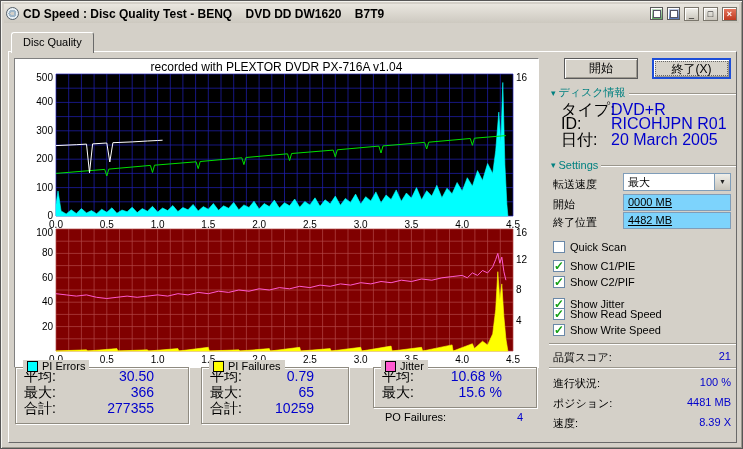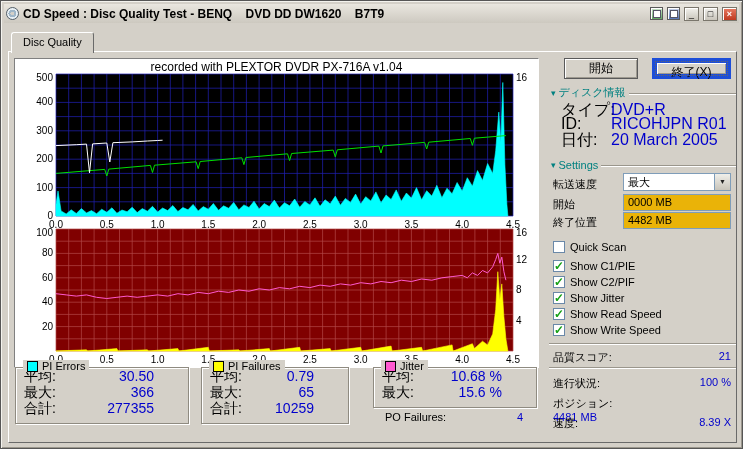--- a/index.html
+++ b/index.html
@@ -43,30 +43,30 @@
   .gbox .gtitle{position:absolute;top:-8px;left:7px;background:#d4d0c8;padding:0 4px;display:flex;align-items:center;gap:4px;font-size:11px;}
   .swatch{width:11px;height:11px;border:1px solid #000;display:inline-block;}
   .grow{display:flex;justify-content:space-between;font-size:14px;padding:0 34px 0 8px;height:16px;line-height:16px;}
   .grow:first-of-type{margin-top:6px;}
   .bval{color:#0000cc;}
   .po-row{position:absolute;left:384px;top:410px;width:138px;display:flex;justify-content:space-between;font-size:11px;z-index:4;}
   
   .btn{position:absolute;height:21px;background:#d6d2c9;border:1px solid #5a5a5a;
     box-shadow:inset 1px 1px 0 #fff, inset -1px -1px 0 #9e9a90;
     font-size:12px;text-align:center;line-height:19px;cursor:pointer;z-index:4;}
-  .btn.default{border:5px solid #1d4ed8;outline:1px dotted #666;outline-offset:-4px;}
+  .btn.default{border:2px solid #1d4ed8;outline:1px dotted #666;outline-offset:-4px;}
   .shead{position:absolute;left:550px;width:185px;display:flex;align-items:center;gap:3px;
     color:#008080;font-size:11px;z-index:4;}
   .shead .hline{flex:1;height:2px;border-top:1px solid #9a968c;border-bottom:1px solid #fff;margin-top:2px;}
   .sarrow{font-size:9px;color:#008080;}
   .irow{position:absolute;left:560px;width:175px;font-size:16px;z-index:4;white-space:nowrap;}
   .irow .lbl{display:inline-block;width:50px;}
   .irow .val{color:#0000cc;}
   .srow-label{position:absolute;left:552px;font-size:11px;z-index:4;}
-  .field{position:absolute;background:#eab308;border:1px solid #7f9db9;font-size:11px;line-height:15px;padding:0 4px;z-index:4;}
+  .field{position:absolute;background:#7dd3fc;border:1px solid #7f9db9;font-size:11px;line-height:15px;padding:0 4px;z-index:4;text-decoration:underline;}
   .combo{position:absolute;background:#fff;border:1px solid #7f9db9;font-size:11px;line-height:16px;padding:0 4px;z-index:4;cursor:pointer;}
   .combo .drop{position:absolute;right:0;top:0;bottom:0;width:16px;background:linear-gradient(#f0efea,#c8c4ba);
     border-left:1px solid #7f9db9;text-align:center;font-size:7px;line-height:16px;color:#222;}
   .cbrow{position:absolute;left:552px;display:flex;align-items:center;gap:5px;font-size:11px;z-index:4;cursor:pointer;}
   .cb-box{width:12px;height:12px;background:#fff;border:1px solid #6a88a8;position:relative;flex:0 0 auto;}
   .cb-box.on::after{content:"✓";color:#16a016;font-weight:bold;font-size:12px;position:absolute;left:0px;top:-2px;}
   .hsep{position:absolute;left:548px;width:187px;height:2px;border-top:1px solid #9a968c;border-bottom:1px solid #fff;z-index:4;}
   .prow{position:absolute;left:552px;width:178px;display:flex;justify-content:space-between;font-size:11px;z-index:4;}
 </style>
 </head>
@@ -327,21 +327,21 @@
       <span>Quick Scan</span>
     </div>
   <div class="cbrow" style="top:259px;">
       <span class="cb-box on"></span>
       <span>Show C1/PIE</span>
     </div>
   <div class="cbrow" style="top:275px;">
       <span class="cb-box on"></span>
       <span>Show C2/PIF</span>
     </div>
-  <div class="cbrow" style="top:291px;">
+  <div class="cbrow" style="top:297px;">
       <span class="cb-box on"></span>
       <span>Show Jitter</span>
     </div>
   <div class="cbrow" style="top:307px;">
       <span class="cb-box on"></span>
       <span>Show Read Speed</span>
     </div>
   <div class="cbrow" style="top:323px;">
       <span class="cb-box on"></span>
       <span>Show Write Speed</span>
@@ -351,21 +351,21 @@
   <div class="prow" style="top:349px;">
     <span>品質スコア:</span>
     <span class="bval">21</span>
   </div>
   <div class="hsep" style="top:366px;"></div>
 
   <div class="prow" style="top:375px;">
     <span>進行状況:</span>
     <span class="bval">100 %</span>
   </div>
-  <div class="prow" style="top:395px;flex-direction:column;">
+  <div class="prow" style="top:395px;">
     <span>ポジション:</span>
     <span class="bval">4481 MB</span>
   </div>
   <div class="prow" style="top:415px;">
     <span>速度:</span>
     <span class="bval">8.39 X</span>
   </div>
 
 </div>
 

